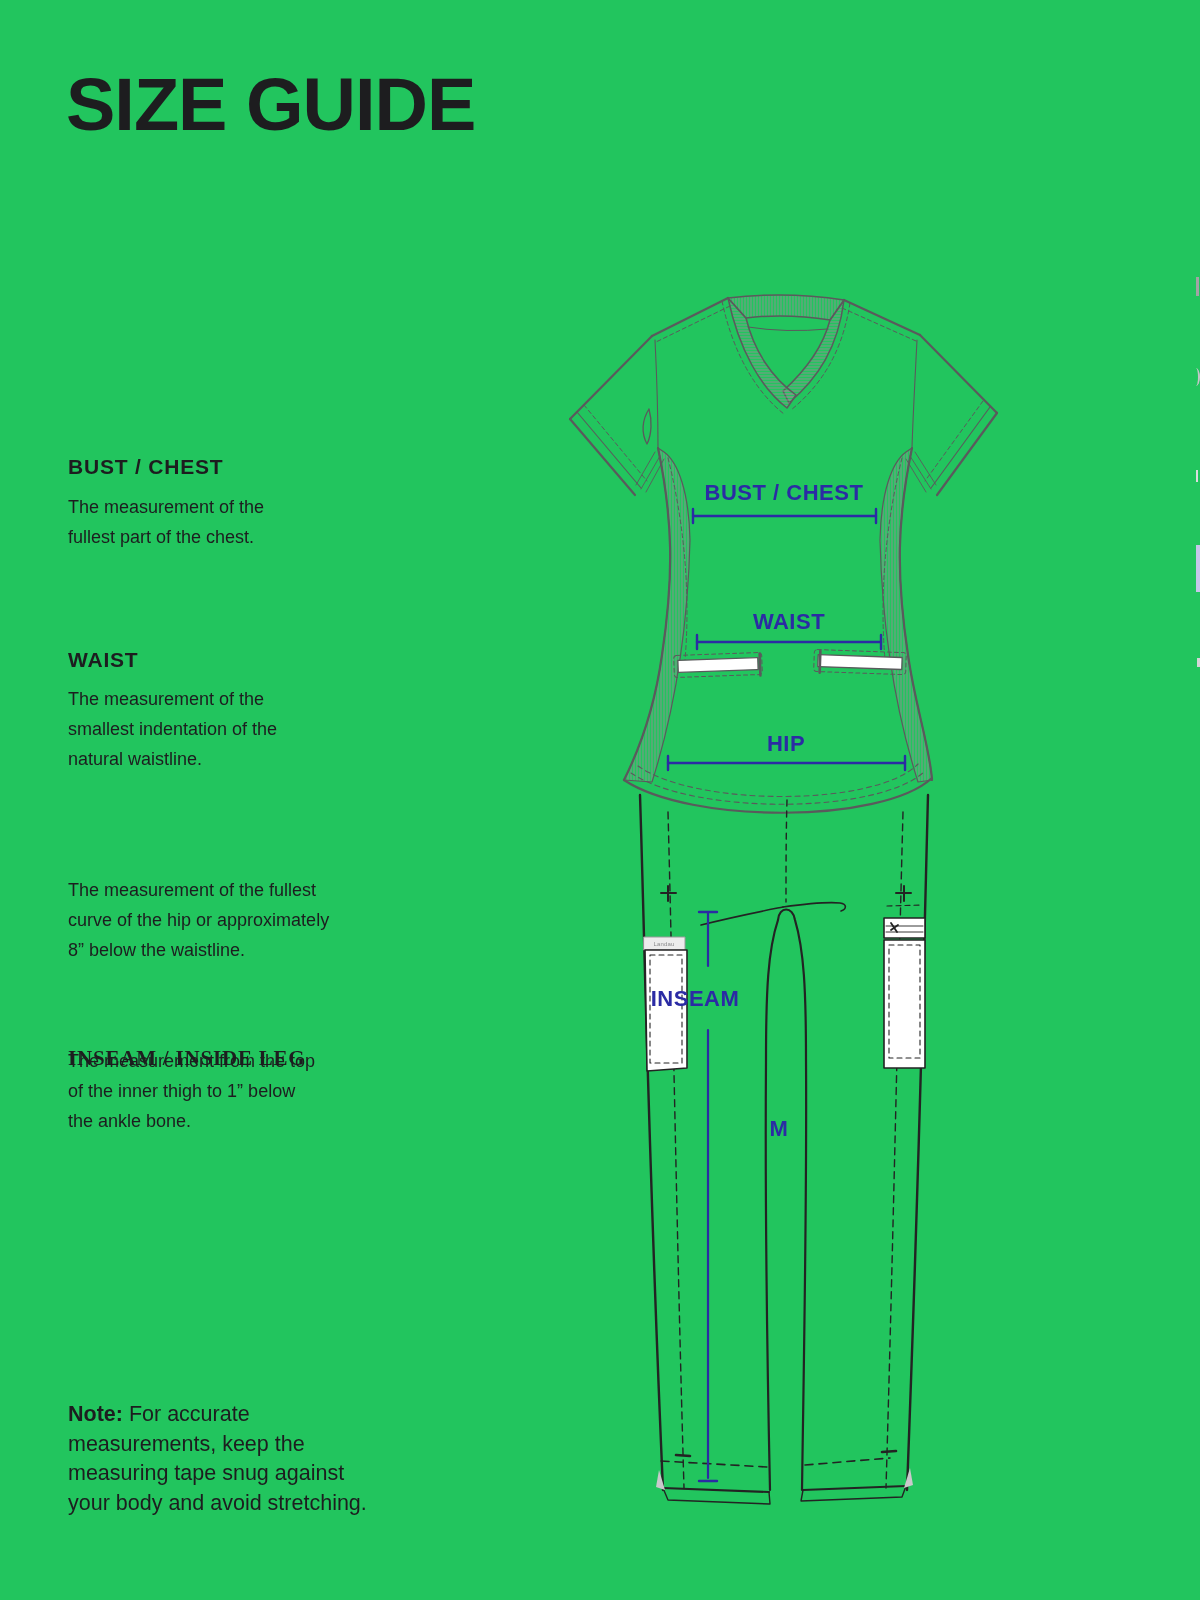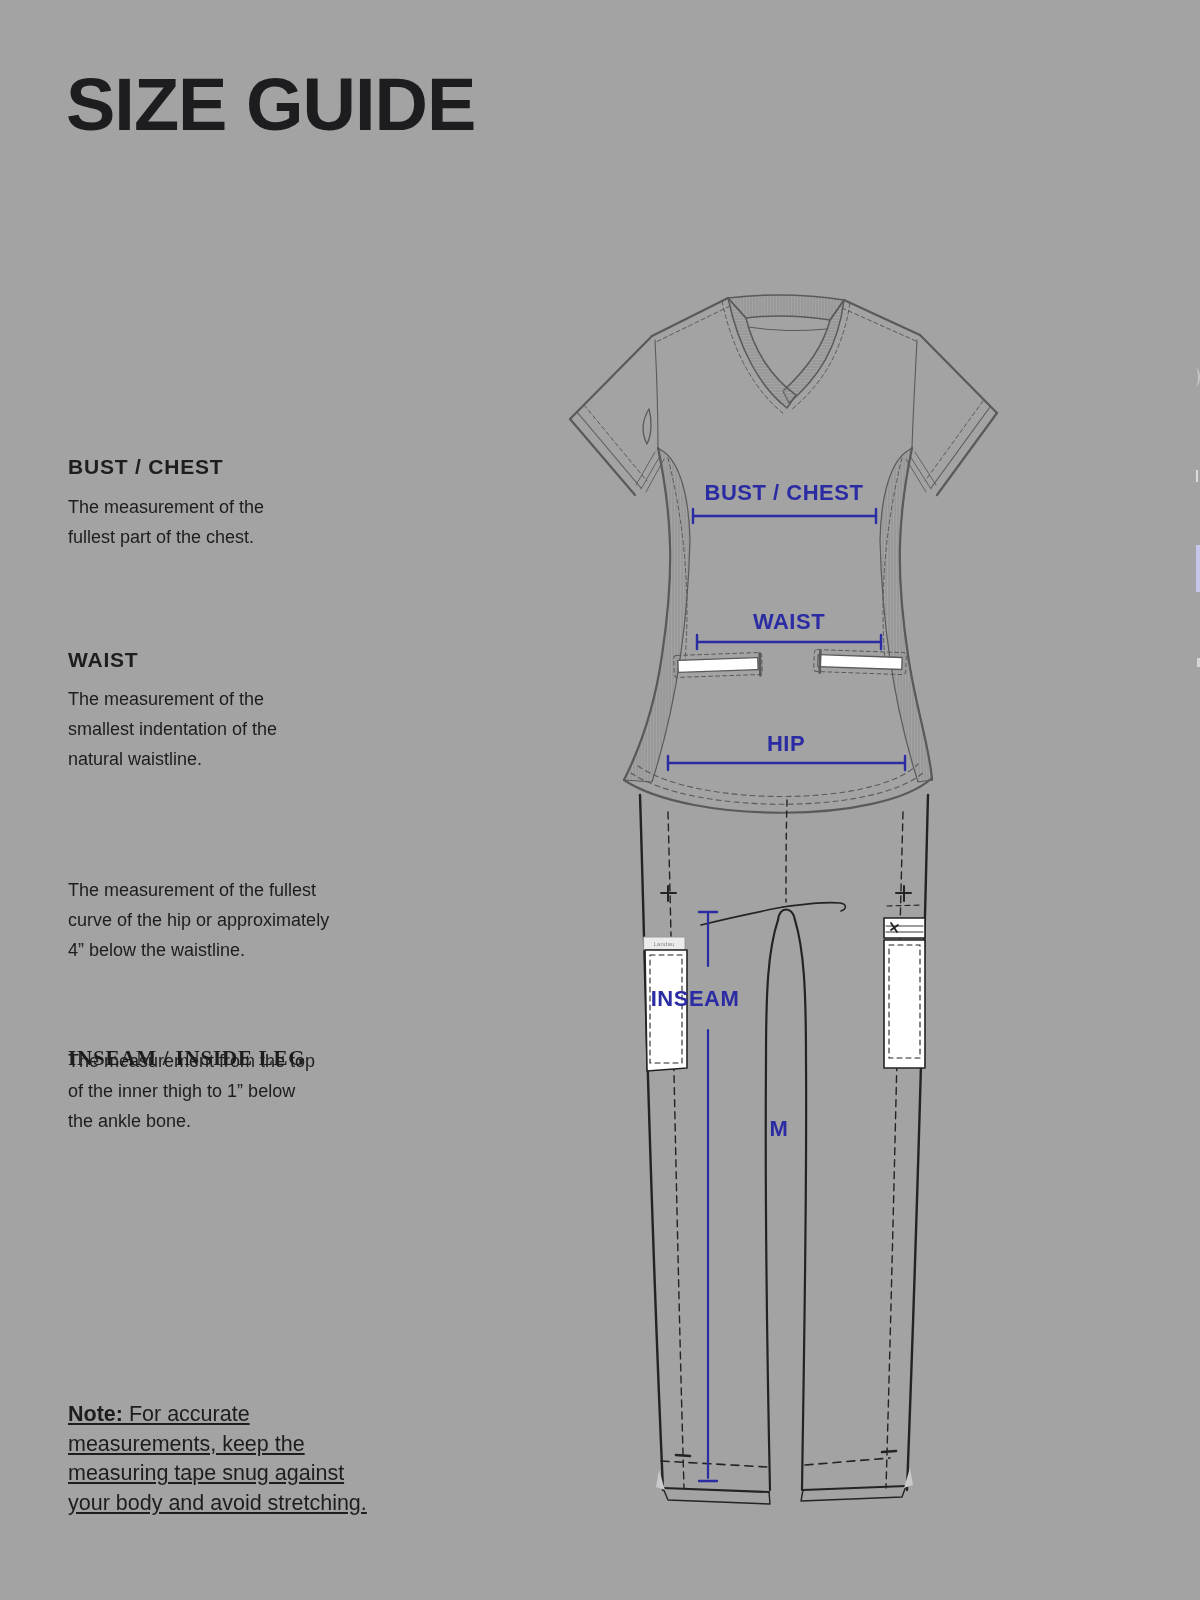--- a/index.html
+++ b/index.html
@@ -1,20 +1,20 @@
 <!DOCTYPE html>
 <html><head>
 <meta charset="utf-8">
 <style>
   * { margin:0; padding:0; box-sizing:border-box; }
   html,body { background:#ffffff; }
   body { font-family:"Liberation Sans", sans-serif; color:#1d1d1f; }
   .canvas {
     position:relative; width:1200px; height:1600px;
-    background:#a3a3a3; overflow:hidden;
+    background:#22c55e; overflow:hidden;
   }
   .abs { position:absolute; }
 
   .page-title {
     left:66px; top:68px;
     font-size:74px; font-weight:bold; letter-spacing:-1px;
     color:#1d1d1f; line-height:1;
   }
   .intro {
     left:68px; top:180px; width:470px;
@@ -32,21 +32,20 @@
     white-space:pre-line;
   }
   .h0 { top:456px; } .b0 { top:492px; }
   .h1 { top:649px; } .b1 { top:684px; }
   .h2 { top:843px; } .b2 { top:875px; }
   .h3 { top:1047px;font-family:Liberation Serif, serif; } .b3 { top:1046px; }
   .note {
     left:68px; top:1400px; width:420px;
     font-size:21.5px; line-height:29.5px; color:#1d1d1f;
     white-space:pre-line;
-    text-decoration:underline;
   }
   .note b { font-weight:bold; }
 
   .diagram-svg { left:540px; top:280px; }
 
   svg text.measure {
     font-family:"Liberation Sans", sans-serif;
     font-weight:bold; font-size:22px; letter-spacing:0.5px;
     fill:#2B2BA4;
   }
@@ -74,21 +73,21 @@
   <div class="abs sec-body b0">The measurement of the
 fullest part of the chest.</div>
 
   <div class="abs sec-heading h1">WAIST</div>
   <div class="abs sec-body b1">The measurement of the
 smallest indentation of the
 natural waistline.</div>
 
   <div class="abs sec-body b2">The measurement of the fullest
 curve of the hip or approximately
-4” below the waistline.</div>
+8” below the waistline.</div>
 
   <div class="abs sec-heading h3">INSEAM / INSIDE LEG</div>
   <div class="abs sec-body b3">The measurement from the top
 of the inner thigh to 1” below
 the ankle bone.</div>
 
   <div class="abs note"><b>Note:</b><span> For accurate
 measurements, keep the
 measuring tape snug against
 your body and avoid stretching.</span></div>

